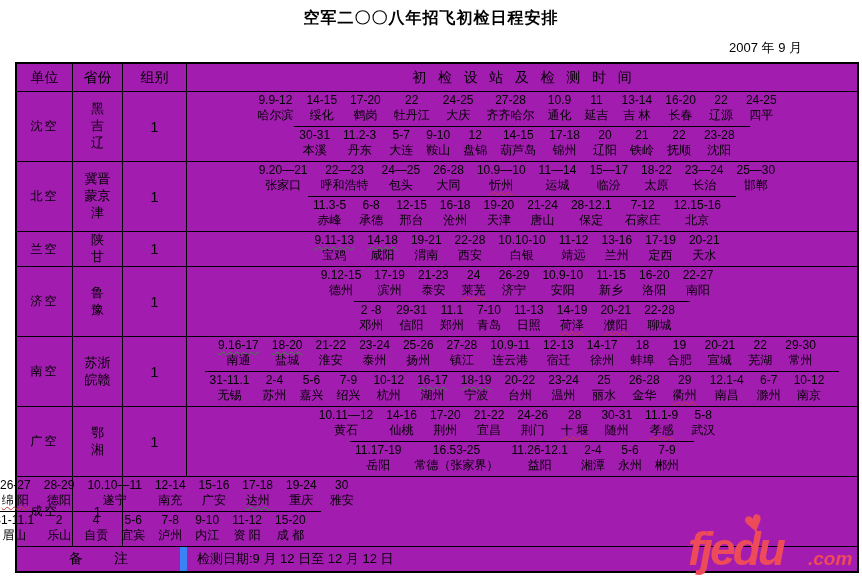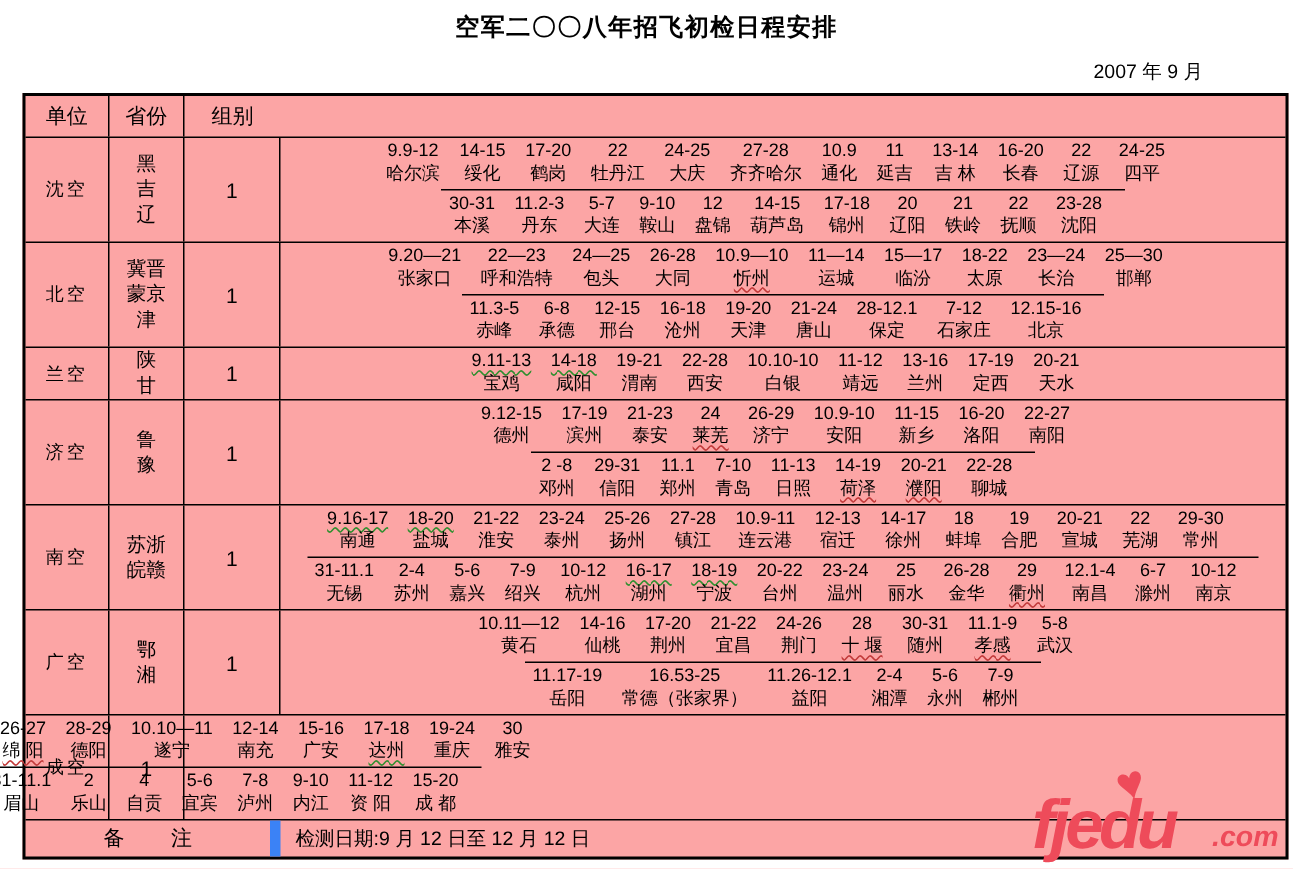--- a/index.html
+++ b/index.html
@@ -7,21 +7,21 @@
     width:862px; height:579px; position:relative; overflow:hidden;
     font-family:"Liberation Sans","DejaVu Sans",sans-serif; color:#000;
   }
   .page { position:absolute; inset:0; }
   .page-title {
     margin:8px 0 0; text-align:center; font-size:16px; font-weight:bold;
     letter-spacing:1px;
   }
   .date-note { position:absolute; top:39px; right:60px; font-size:13px; }
 
-  .sched-table { position:absolute; left:15px; top:62px; width:840px; border:2px solid #000; background:#fca5a5; }
+  .sched-table { position:absolute; left:15px; top:62px; width:840px; border:2px solid #000; background:#a21caf; }
   .thead, .trow { display:grid; grid-template-columns:56px 50px 64px 1fr; }
   .thead { border-bottom:1px solid #000; height:27px; }
   .th, .cell { border-right:1px solid #000; display:flex; align-items:center; justify-content:center; text-align:center; }
   .th:last-child { border-right:none; }
   .th { font-size:14px; white-space:pre; }
   .trow { border-bottom:1px solid #000; }
   .cell.unit { font-size:12px; letter-spacing:2px; }
   .cell.prov { font-size:13px; white-space:pre-line; line-height:1.3; }
   .cell.grp  { font-size:14px; }
   .main { display:flex; flex-direction:column; border-right:none; }
@@ -48,20 +48,21 @@
 
   <h1 class="page-title">空军二〇〇八年招飞初检日程安排</h1>
 
   <div class="date-note">2007 年 9 月</div>
 
   <div class="sched-table">
     <div class="thead">
       <div class="th">单位</div>
       <div class="th">省份</div>
       <div class="th">组别</div>
+      <div class="th">初   检   设   站   及   检   测   时   间</div>
     </div>
 
     <div id="tbody">
         <div class="trow">
           <div class="cell unit">沈空</div>
           <div class="cell prov">黑
 吉
 辽</div>
           <div class="cell grp">1</div>
           <div class="cell main">

